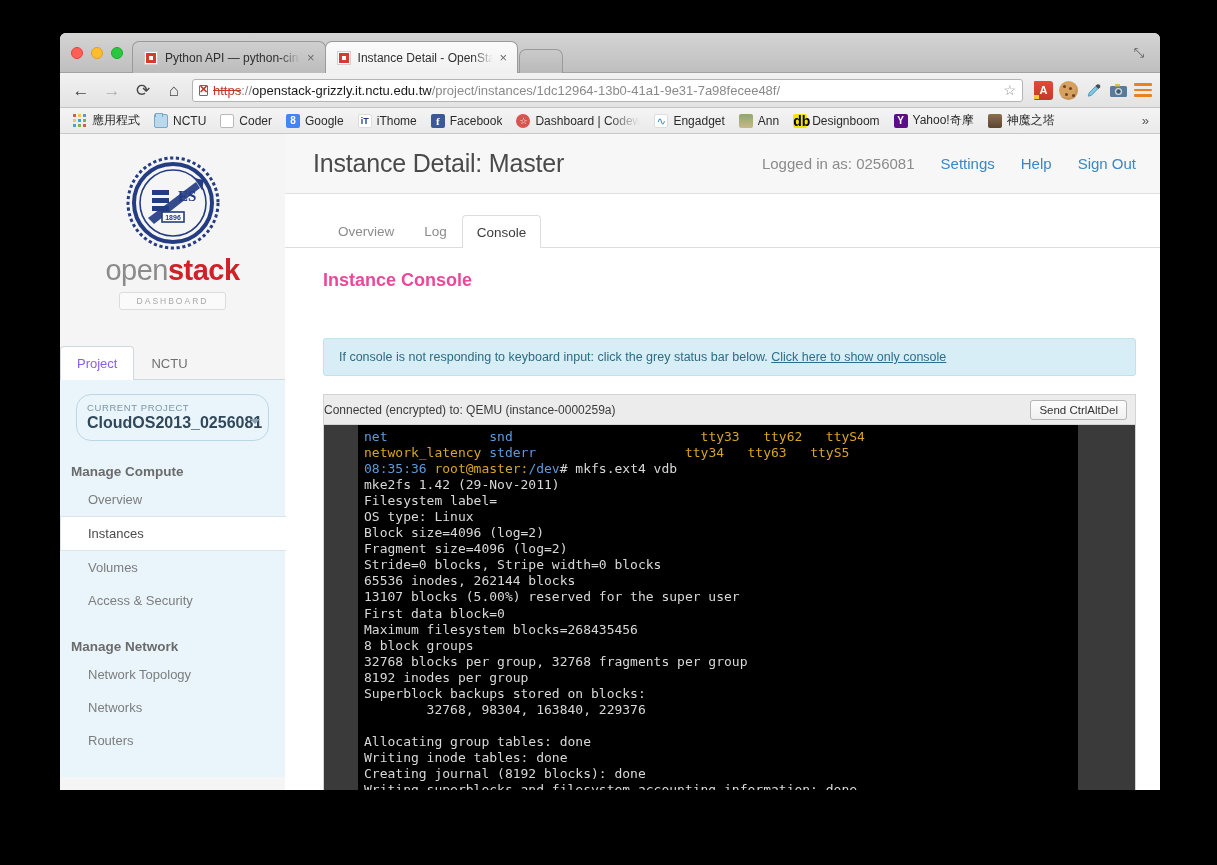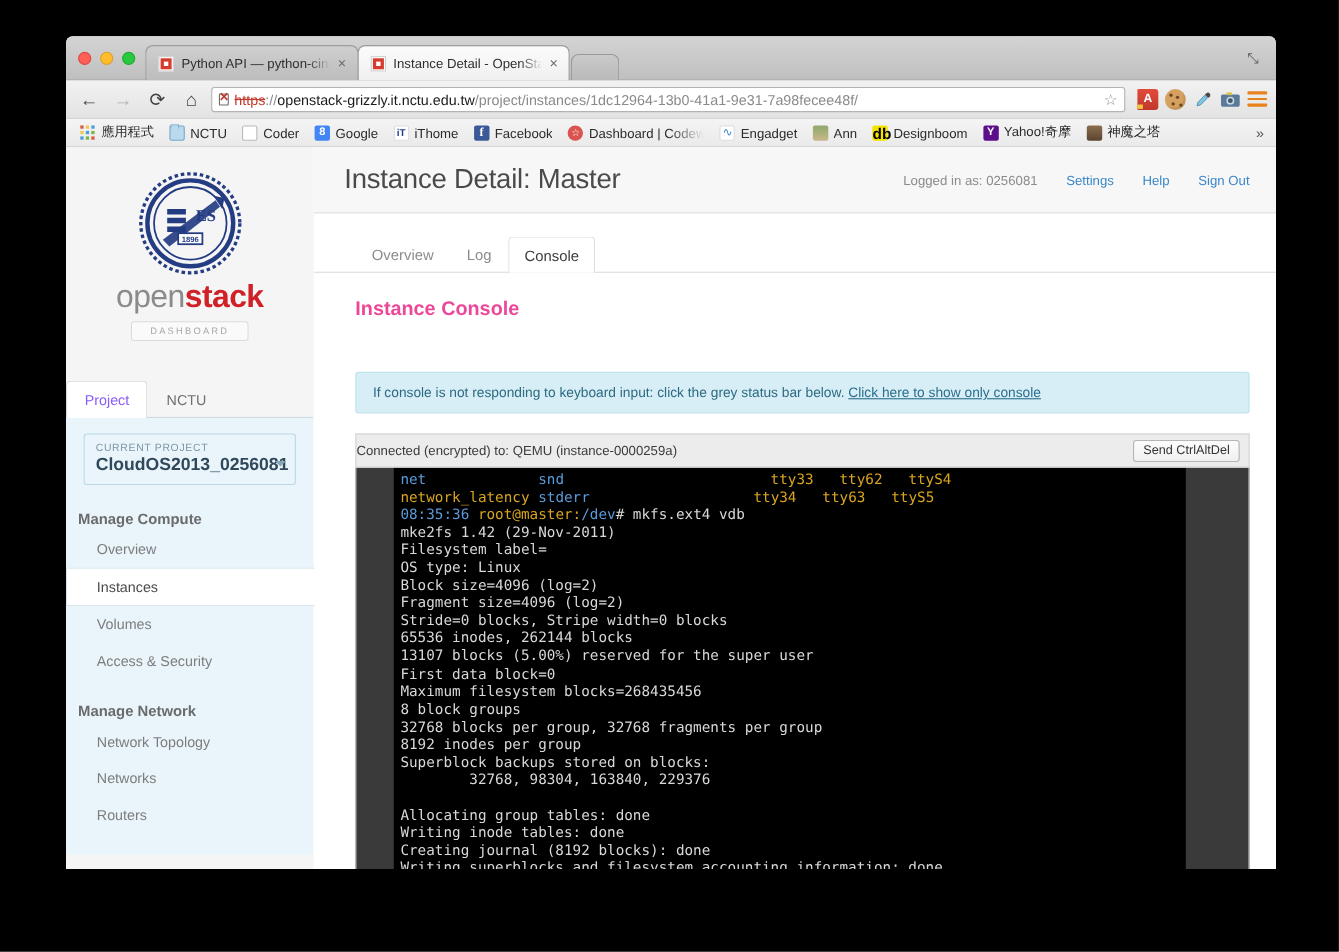--- a/index.html
+++ b/index.html
@@ -220,21 +220,21 @@
     background: #fff; color: #8b5cf6;
     border-color: #cfd9e0;
     border-radius: 4px 4px 0 0;
     margin-bottom: -1px;
   }
 
   .navpanel { background: #e9f5fb; padding: 14px 0 20px; min-height: 390px; }
   .curproj {
     margin: 0 16px 14px;
     border: 1px solid #bcd7e4;
-    border-radius: 3px;
+    border-radius: 15px;
     background: #e9f5fb;
     padding: 7px 10px 8px;
     position: relative;
   }
   .curproj .lbl { font-size: 9.5px; letter-spacing: .6px; color: #7d96a3; text-transform: uppercase; }
   .curproj .val { font-size: 16px; font-weight: bold; color: #31485a; margin-top: 1px; white-space: nowrap; }
   .curproj .caret {
     position: absolute; right: 8px; top: 24px;
     width: 0; height: 0;
     border-left: 5px solid transparent; border-right: 5px solid transparent;
@@ -259,21 +259,21 @@
   
   .content { flex: 1; background: #fff; position: relative; overflow: hidden; }
   .cheader {
     height: 60px;
     background: #f7f7f7;
     border-bottom: 1px solid #e0e0e0;
     display: flex; align-items: center;
     padding: 0 24px 0 28px;
   }
   .ptitle { font-size: 25px; color: #4a4a4a; font-weight: normal; letter-spacing: -0.2px; }
-  .userbar { margin-left: auto; display: flex; align-items: center; gap: 26px; font-size: 12px; }
+  .userbar { margin-left: auto; display: flex; align-items: center; gap: 26px; font-size: 15px; }
   .loggedin { color: #8b8b8b; }
   .ulink { color: #3a87c8; }
 
   .tabrow { padding: 20px 0 0 38px; border-bottom: 1px solid #ddd; display: flex; align-items: flex-end; }
   .ctab {
     font-size: 13.5px; color: #8c8c8c;
     padding: 9px 14px 8px;
     border: 1px solid transparent; border-bottom: none;
   }
   .ctab.active {

